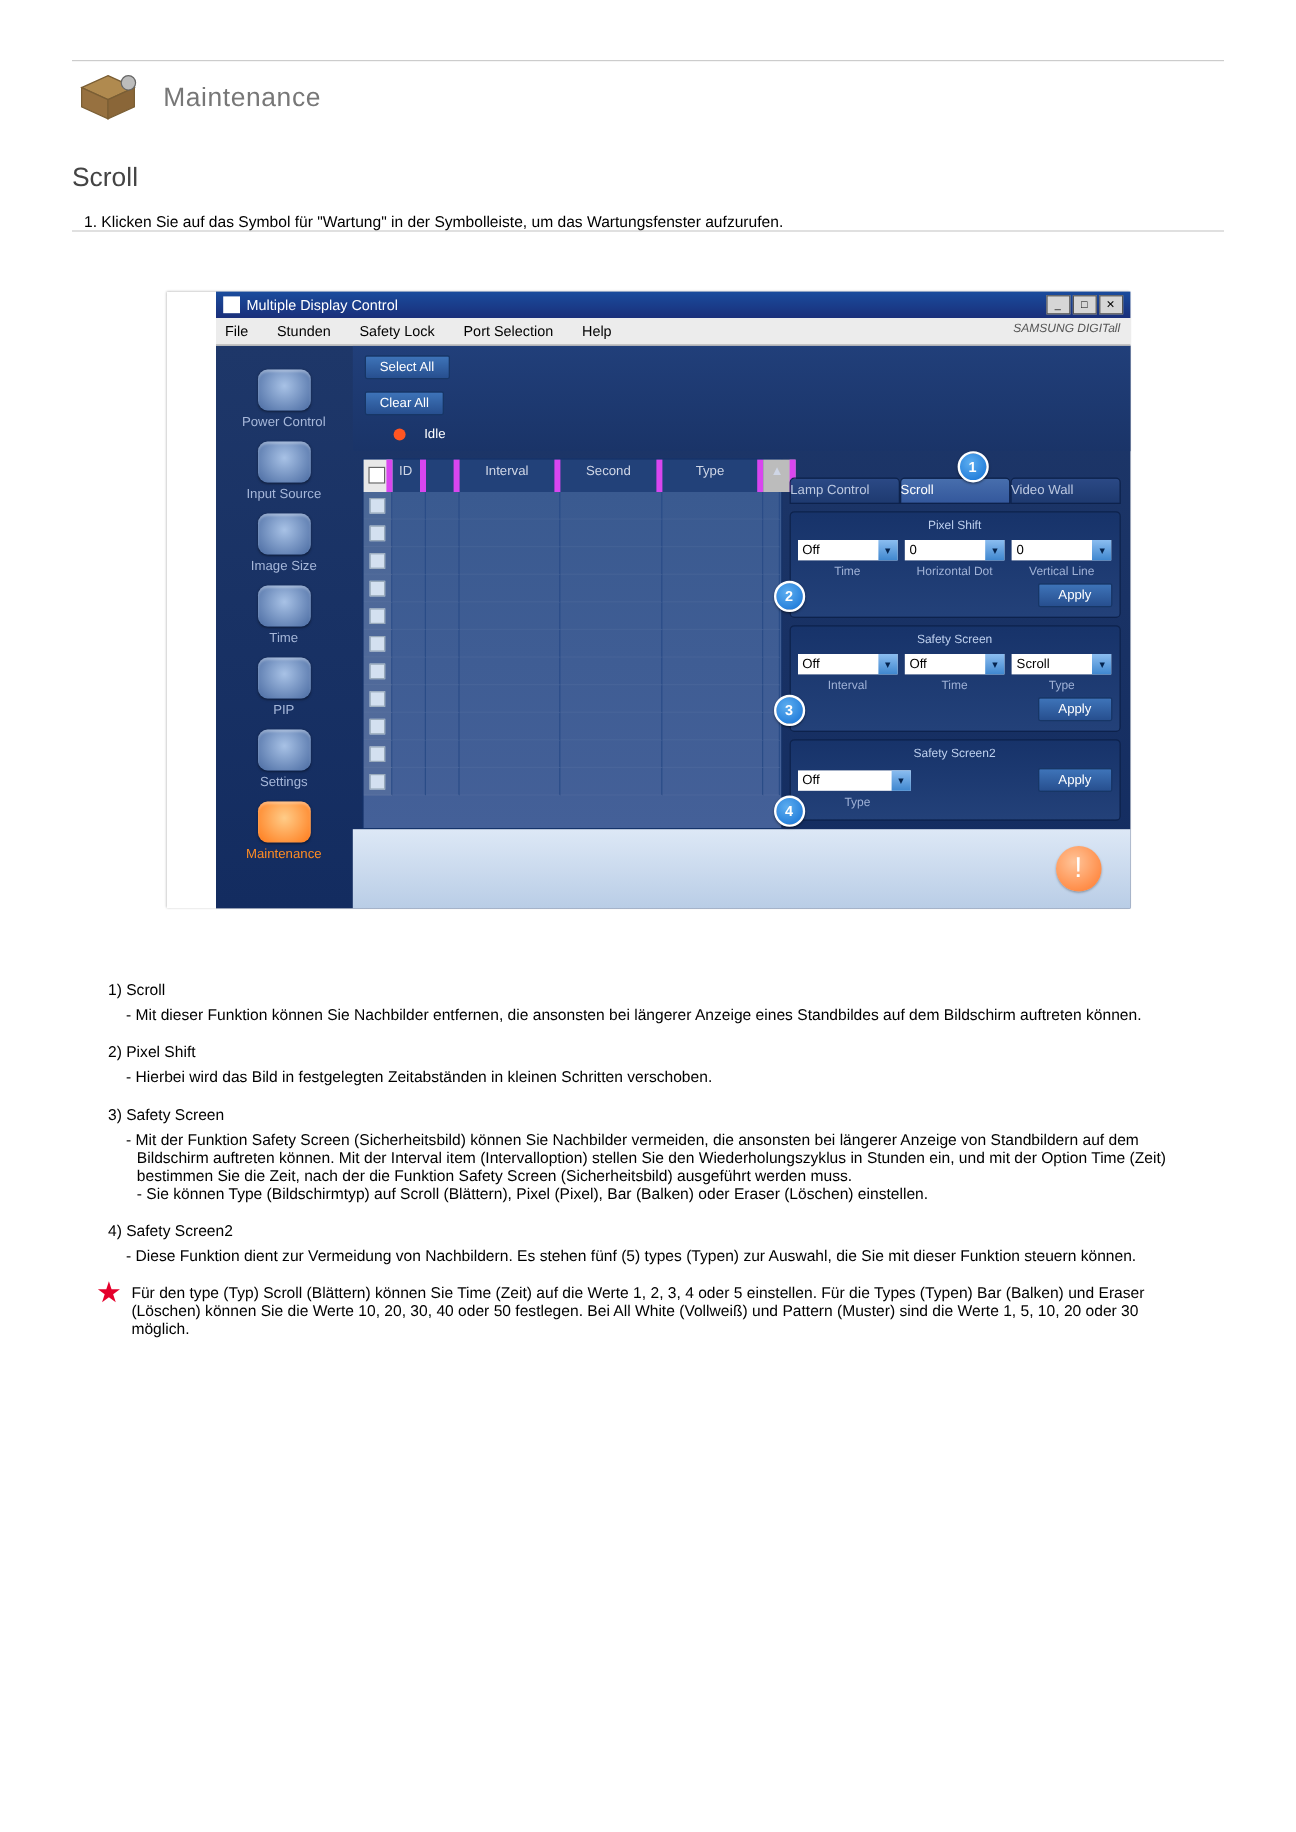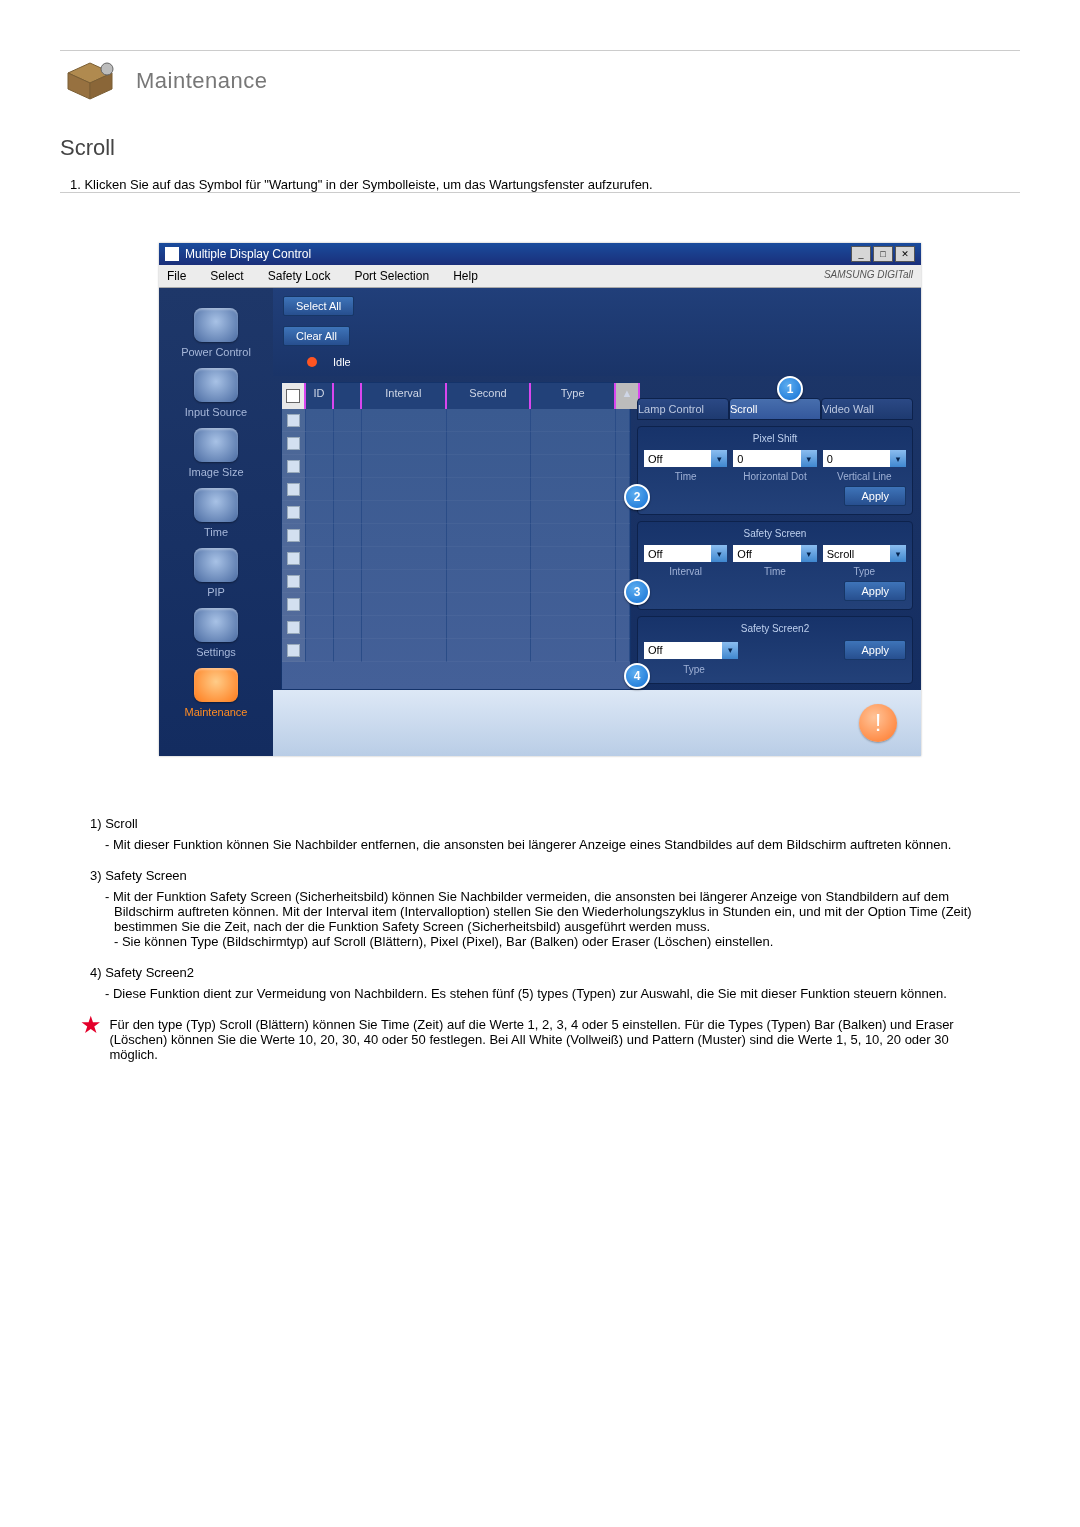--- a/index.html
+++ b/index.html
@@ -43,20 +43,21 @@
     border: none;
     border-top: 1px solid #ccc;
     margin: 0;
   }
   
   .app-window {
     width: 762px;
     margin: 50px auto 60px auto;
     box-shadow: 0 0 2px rgba(0,0,0,0.3);
     font-size: 11px;
+    padding-left: 41px;
   }
   .titlebar {
     background: linear-gradient(#1a4c9d, #1a2f7a);
     color: #fff;
     padding: 3px 6px;
     display: flex;
     align-items: center;
     justify-content: space-between;
     font-size: 12px;
   }
@@ -144,21 +145,21 @@
   }
   .grid-head {
     display: grid;
     grid-template-columns: 24px 28px 28px 1fr 1fr 1fr 14px;
     background: #224179;
     color: #cfd6e6;
     font-size: 11px;
   }
   .gh-cell {
     padding: 4px 4px;
-    border-right: 2px solid #d946ef;
+    border-right: 5px solid #d946ef;
     text-align: center;
   }
   .gh-check { background: #e8e8e8; }
   .check { width:12px;height:12px;border:1px solid #666; display:inline-block; margin-top:2px; background:#fff;}
   .gh-arrow {
     background: #bcbcbc;
     width: 14px;
   }
   .grid-body {
     background: linear-gradient(#3a5a90, #446098);
@@ -325,21 +326,21 @@
         <span>Multiple Display Control</span>
       </div>
       <div class="winbtns">
         <div class="winbtn">_</div>
         <div class="winbtn">□</div>
         <div class="winbtn">✕</div>
       </div>
     </div>
     <div class="menubar">
       <span>File</span>
-      <span>Select</span>
+      <span>Stunden</span>
       <span>Safety Lock</span>
       <span>Port Selection</span>
       <span>Help</span>
       <span class="brand">SAMSUNG DIGITall</span>
     </div>
     <div class="app-body">
       <div class="sidebar">
         <div class="side-item">
             <div class="side-icon"></div>
             <div>Power Control</div>
@@ -602,20 +603,24 @@
       </div>
     </div>
   </div>
 
   <div class="desc-list" id="desc-list">
       <div class="desc-item">
         <div class="desc-label">1) Scroll</div>
         <div class="desc-text">Mit dieser Funktion können Sie Nachbilder entfernen, die ansonsten bei längerer Anzeige eines Standbildes auf dem Bildschirm auftreten können.</div>
       </div>
       <div class="desc-item">
+        <div class="desc-label">2) Pixel Shift</div>
+        <div class="desc-text">Hierbei wird das Bild in festgelegten Zeitabständen in kleinen Schritten verschoben.</div>
+      </div>
+      <div class="desc-item">
         <div class="desc-label">3) Safety Screen</div>
         <div class="desc-text">Mit der Funktion Safety Screen (Sicherheitsbild) können Sie Nachbilder vermeiden, die ansonsten bei längerer Anzeige von Standbildern auf dem Bildschirm auftreten können.  Mit der Interval item (Intervalloption) stellen Sie den Wiederholungszyklus in Stunden ein, und mit der Option Time (Zeit) bestimmen Sie die Zeit, nach der die Funktion Safety Screen (Sicherheitsbild) ausgeführt werden muss.</div>
         <div class="desc-text" style="text-indent:0">Sie können Type (Bildschirmtyp) auf Scroll (Blättern), Pixel (Pixel), Bar (Balken) oder Eraser (Löschen) einstellen.</div>
       </div>
       <div class="desc-item">
         <div class="desc-label">4) Safety Screen2</div>
         <div class="desc-text">Diese Funktion dient zur Vermeidung von Nachbildern. Es stehen fünf (5) types (Typen) zur Auswahl, die Sie mit dieser Funktion steuern können.</div>
       </div>
     </div>
 

